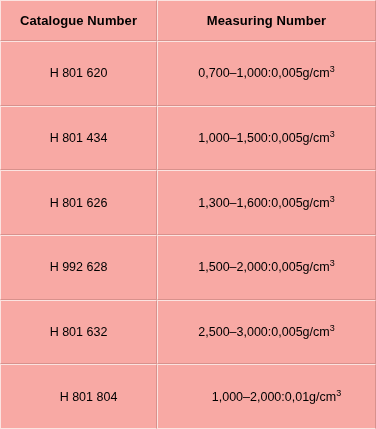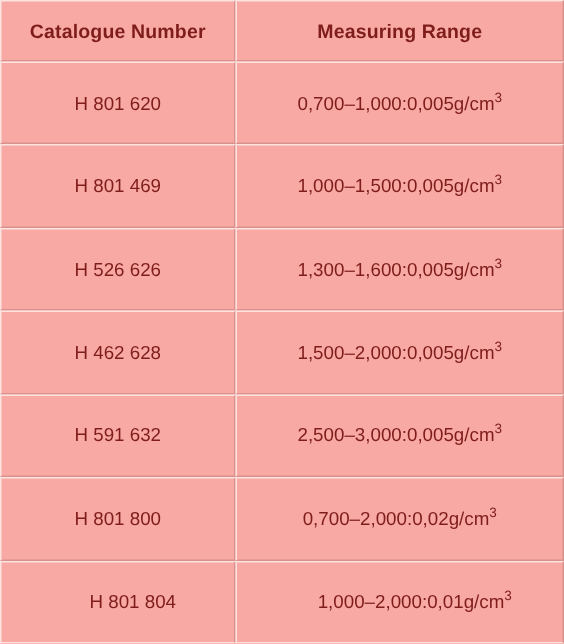--- a/index.html
+++ b/index.html
@@ -22,21 +22,21 @@
     background: #f8a9a4;
     table-layout: fixed;
   }
 
   #spec-table col.col-catalogue { width: 157px; }
   #spec-table col.col-range     { width: 219px; }
 
   #spec-table th,
   #spec-table td {
     background: #f8a9a4;
-    color: #7f1d1d;
+    color: #000000;
     text-align: center;
     vertical-align: middle;
     padding: 0 4px;
     border-top: 1px solid #fbe3e0;
     border-left: 1px solid #fbe3e0;
     border-right: 1px solid #d8918c;
     border-bottom: 1px solid #d8918c;
     height: 42px;
     box-sizing: border-box;
     white-space: nowrap;
@@ -70,46 +70,42 @@
 <body>
 
 <table id="spec-table">
   <colgroup>
     <col class="col-catalogue">
     <col class="col-range">
   </colgroup>
   <thead>
     <tr>
       <th>Catalogue Number</th>
-      <th>Measuring Range</th>
+      <th>Measuring Number</th>
     </tr>
   </thead>
   <tbody>
       <tr>
         <td>H 801 620</td>
         <td>0,700–1,000:0,005g/cm<span class="sup">3</span></td>
       </tr>
       <tr>
-        <td>H 801 469</td>
+        <td>H 801 434</td>
         <td>1,000–1,500:0,005g/cm<span class="sup">3</span></td>
       </tr>
       <tr>
-        <td>H 526 626</td>
+        <td>H 801 626</td>
         <td>1,300–1,600:0,005g/cm<span class="sup">3</span></td>
       </tr>
       <tr>
-        <td>H 462 628</td>
+        <td>H 992 628</td>
         <td>1,500–2,000:0,005g/cm<span class="sup">3</span></td>
       </tr>
       <tr>
-        <td>H 591 632</td>
+        <td>H 801 632</td>
         <td>2,500–3,000:0,005g/cm<span class="sup">3</span></td>
-      </tr>
-      <tr>
-        <td>H 801 800</td>
-        <td>0,700–2,000:0,02g/cm<span class="sup">3</span></td>
       </tr>
       <tr>
         <td>H 801 804</td>
         <td>1,000–2,000:0,01g/cm<span class="sup">3</span></td>
       </tr>
     </tbody>
 </table>
 
 </body></html>

